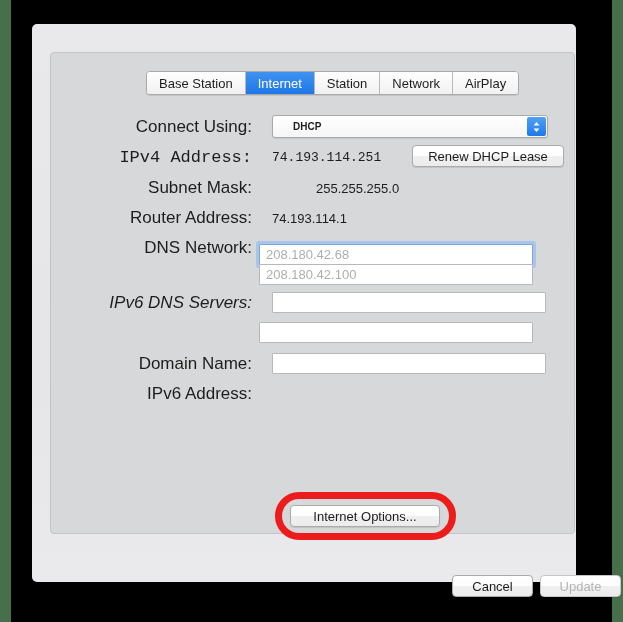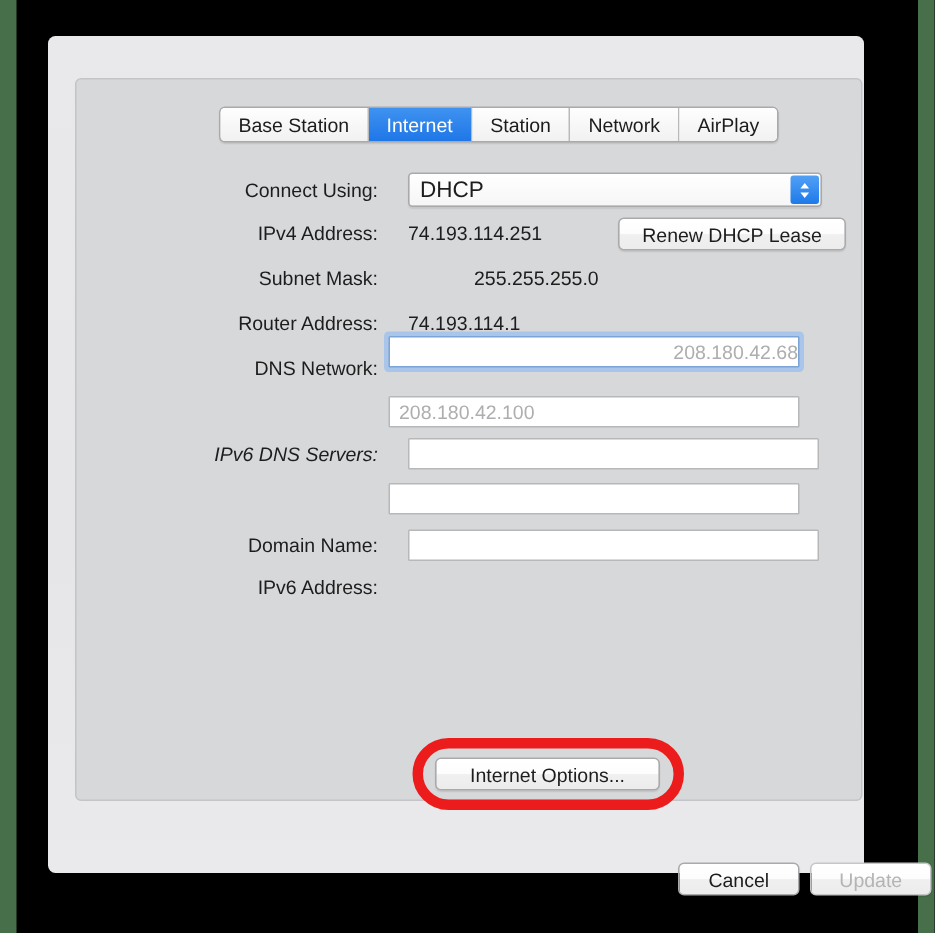--- a/index.html
+++ b/index.html
@@ -76,21 +76,21 @@
 
   
   .row {
     position: absolute;
     display: flex;
     align-items: center;
   }
   .label {
     width: 152px;
     text-align: right;
-    font-size: 13px;
+    font-size: 17px;
     color: #1d1d1d;
     padding-right: 20px;
     white-space: nowrap;
   }
   .value-text {
     font-size: 13px;
     color: #1d1d1d;
     white-space: nowrap;
   }
 
@@ -98,22 +98,23 @@
   .popup {
     position: relative;
     width: 274px; height: 21px;
     background: linear-gradient(to bottom, #ffffff, #f6f6f6);
     border: 1px solid #a9a9ab;
     border-radius: 3px;
     box-shadow: 0 1px 1px rgba(0,0,0,0.08);
     display: flex; align-items: center;
   }
   .popup .popup-text {
-    font-size: 15px; color: #1d1d1d;
-    padding-left: 7px;
+    font-size: 10px; color: #1d1d1d;
+    padding-left: 20px;
+    font-weight: bold;
   }
   .popup .stepper {
     position: absolute;
     right: 1px; top: 1px;
     width: 19px; height: 19px;
     background: linear-gradient(to bottom, #52a0f5, #1d7ae9);
     border-radius: 2px;
     display: flex; flex-direction: column;
     align-items: center; justify-content: center;
   }
@@ -198,39 +199,39 @@
         <span class="popup-text">DHCP</span>
         <span class="stepper">
           <svg width="11" height="14" viewBox="0 0 11 14">
             <path d="M5.5 2 L8.4 5.6 L2.6 5.6 Z" fill="#ffffff"></path>
             <path d="M5.5 12 L8.4 8.4 L2.6 8.4 Z" fill="#ffffff"></path>
           </svg>
         </span>
       </div>
     </div>
 
-    <div class="row" style="left:68px; top:124px;">
+    <div class="row" style="left:68px; top:124px;font-family:Liberation Mono, monospace;">
       <div class="label">IPv4 Address:</div>
       <div class="value-text">74.193.114.251</div>
     </div>
 
     <div class="row" style="left:68px; top:154px;gap:44px;">
       <div class="label">Subnet Mask:</div>
       <div class="value-text">255.255.255.0</div>
     </div>
 
     <div class="row" style="left:68px; top:184px;align-items:center;">
       <div class="label">Router Address:</div>
       <div class="value-text">74.193.114.1</div>
     </div>
 
     <div class="row" style="left:68px; top:184px;">
       <div class="label" style="position:absolute; left:0; top:30px;">DNS Network:</div>
     </div>
-    <div class="field focused" style="position:absolute; left:227px; top:184px; margin-top:16px;justify-content:flex-end;">
+    <div class="field focused" style="position:absolute; left:227px; top:184px; margin-top:36px;">
       <span class="fval">208.180.42.68</span>
     </div>
 
     <div class="field" style="position:absolute; left:227px; top:240px;">
       <span class="fval">208.180.42.100</span>
     </div>
 
     <div class="row" style="left:68px; top:268px;font-style:italic;">
       <div class="label">IPv6 DNS Servers:</div>
       <div class="field">

